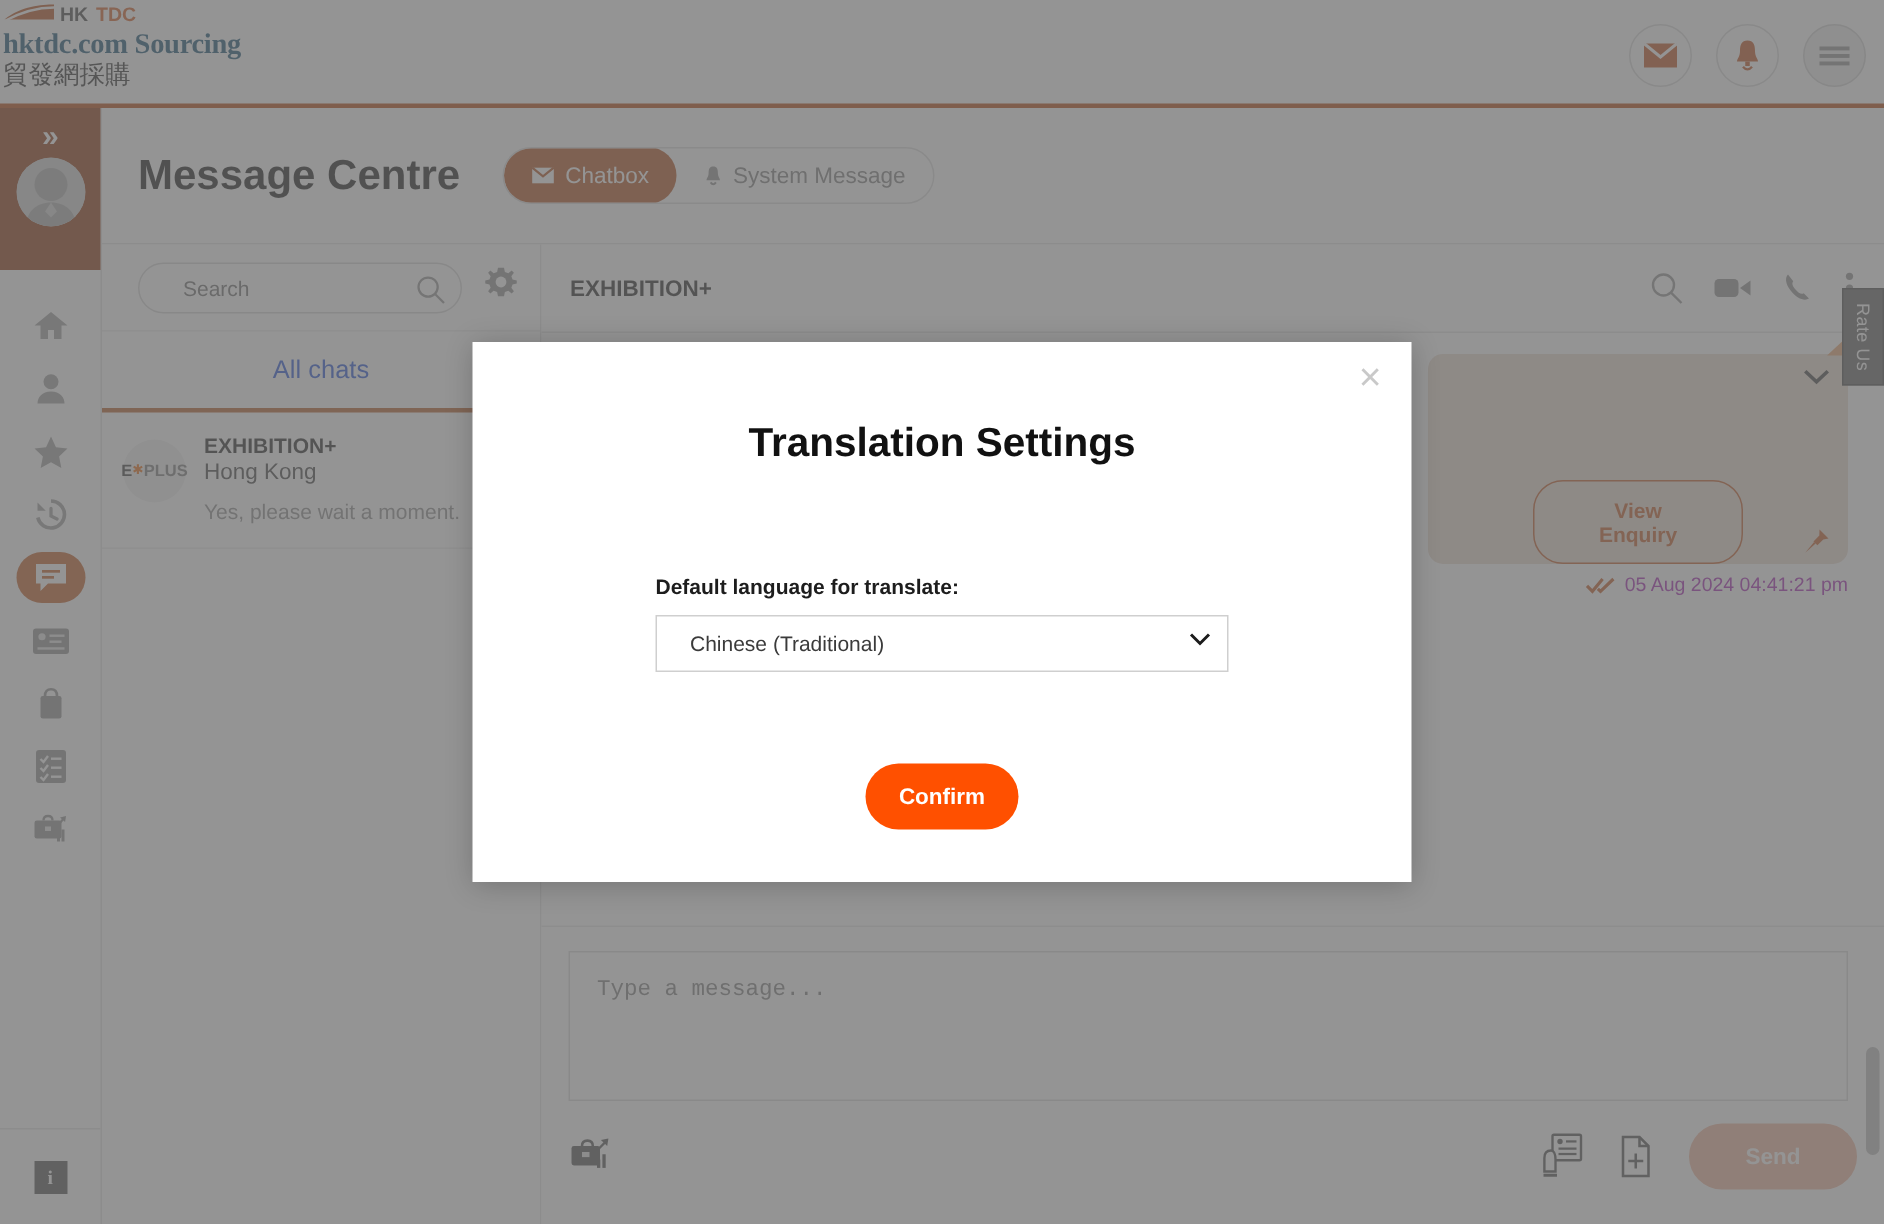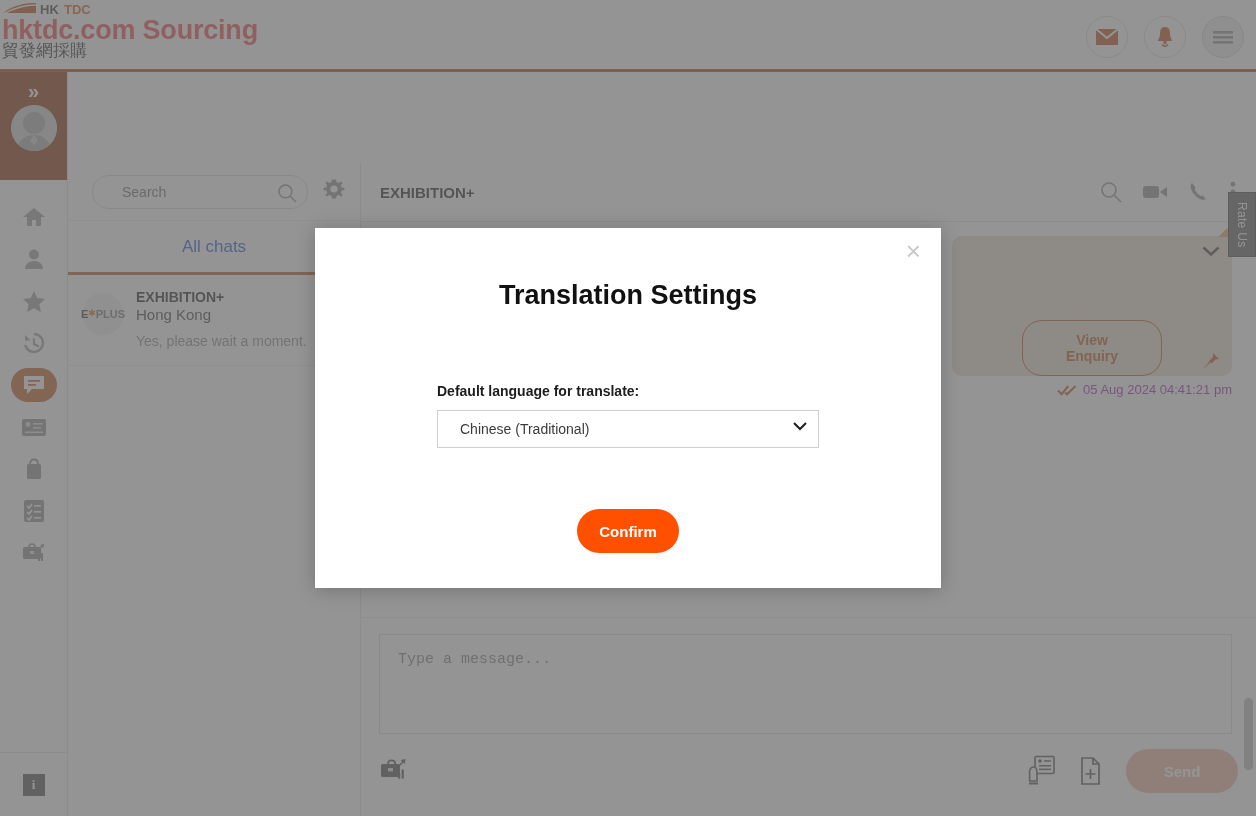--- a/index.html
+++ b/index.html
@@ -20,22 +20,22 @@
   
   .header {
     position: absolute; top: 0; left: 0;
     width: 1256px; height: 72px;
     background: #ffffff;
     border-bottom: 3px solid #b33d00;
   }
   .brand { position: absolute; left: 2px; top: 2px; }
   .brand-logo { display: block; height: 16px; width: 120px; }
   .brand-en {
-    font-size: 27px; font-weight: bold; color: #ef4444;
-    line-height: 22px; margin-top: 1px; letter-spacing: -0.2px;
+    font-size: 19px; font-weight: bold; color: #0c4a6e;
+    line-height: 22px; margin-top: 1px; letter-spacing: -0.2px; font-family: Liberation Serif, serif;
   }
   .brand-zh {
     font-size: 17px; color: #222; line-height: 19px;
     font-family: "DejaVu Sans", sans-serif;
   }
   .header-icons {
     position: absolute; right: 12px; top: 16px;
     display: flex; gap: 16px; align-items: center;
   }
   .hicon {
@@ -409,20 +409,39 @@
           <path d="M19 4 L23 3 L22.4 7 Z" fill="#8d8d8d"></path>
         </svg>
       </div>
     </div>
 
     <div class="rail-bottom">
       <div class="info-box">i</div>
     </div>
   </div>
 
+  <div class="titlebar">
+    <div class="page-title">Message Centre</div>
+    <div class="seg">
+      <div class="seg-btn active">
+        <svg width="16" height="12" viewBox="0 0 16 12">
+          <rect x="0.8" y="0.8" width="14.4" height="10.4" fill="#ffffff"></rect>
+          <path d="M0.8 0.8 L8 6.6 L15.2 0.8" stroke="#b14a14" stroke-width="1.5" fill="none"></path>
+        </svg>
+        <span>Chatbox</span>
+      </div>
+      <div class="seg-btn">
+        <svg width="13" height="15" viewBox="0 0 13 15">
+          <path d="M6.5 1 C4 1 3.4 2.8 3.4 5.4 C3.4 8 2 8.8 2 10.2 L11 10.2 C11 8.8 9.6 8 9.6 5.4 C9.6 2.8 9 1 6.5 1 Z" fill="#8e8e8e"></path>
+          <path d="M4.7 11.6 Q6.5 14 8.3 11.6" stroke="#8e8e8e" stroke-width="1.3" fill="none"></path>
+        </svg>
+        <span>System Message</span>
+      </div>
+    </div>
+  </div>
 
   <div class="listcol">
     <div class="searchrow">
       <div class="searchbox">
         <input type="text" value="" placeholder="Search" style="">
         <svg class="search-mag" width="20" height="20" viewBox="0 0 20 20">
           <circle cx="8.4" cy="8.4" r="6.4" stroke="#8f8f8f" stroke-width="1.5" fill="none"></circle>
           <path d="M13.2 13.2 L19 19" stroke="#8f8f8f" stroke-width="1.5"></path>
         </svg>
       </div>

